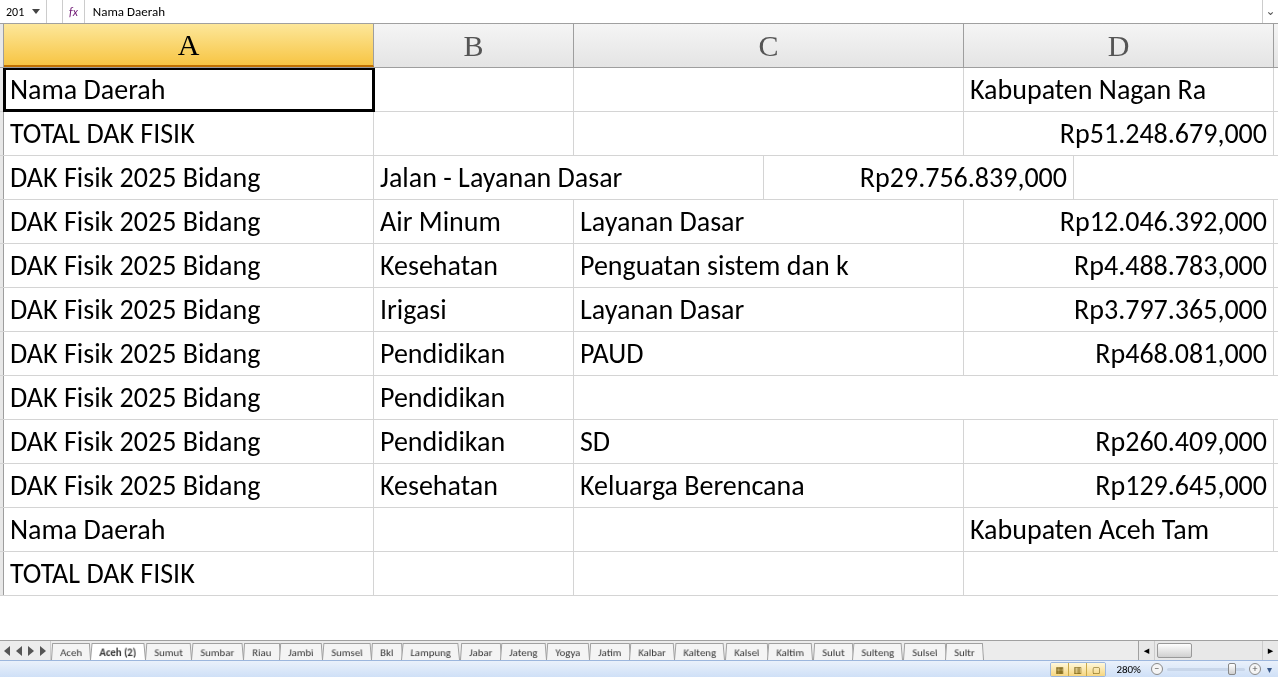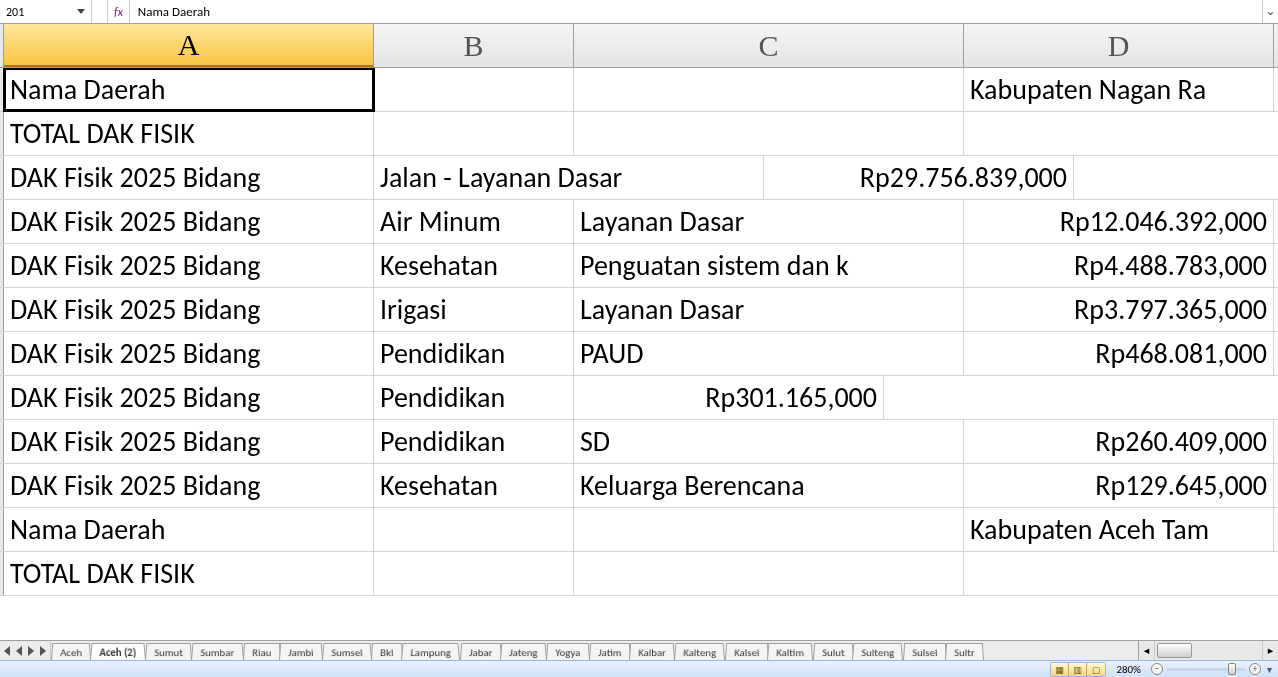--- a/index.html
+++ b/index.html
@@ -1,19 +1,19 @@
 <!DOCTYPE html>
 <html><head>
 <meta charset="utf-8">
 <style>
 * { margin: 0; padding: 0; box-sizing: border-box; font-family: Calibri, Arial, sans-serif; }
 body { background: #fff; width: 1278px; height: 677px; overflow: hidden; position: relative; }
 
 .formula-bar { height: 24px; display: flex; align-items: center; border-bottom: 1px solid #a0a0a0; background: #fff; font-size: 12px; }
-.name-box { width: 92px; border-right: 1px solid #ccc; padding: 0 6px; display: flex; align-items: center; justify-content: space-between; height: 100%; }
+.name-box { width: 47px; border-right: 1px solid #ccc; padding: 0 6px; display: flex; align-items: center; justify-content: space-between; height: 100%; }
 .name-box span { flex: 1; }
 .name-drop { width: 0; height: 0; border-left: 4px solid transparent; border-right: 4px solid transparent; border-top: 5px solid #444; }
 .fb-divider { width: 16px; border-right: 1px solid #ccc; height: 100%; }
 .fx-label { font-style: italic; font-size: 12px; color: #701a75; padding: 0 6px; border-right: 1px solid #ccc; height: 100%; display: flex; align-items: center; }
 .fb-content { flex: 1; padding: 0 8px; height: 100%; display: flex; align-items: center; font-size: 13px; }
 .fb-expand { width: 16px; border-left: 1px solid #ccc; height: 100%; color: #555; text-align: center; line-height: 22px; cursor: pointer; }
 
 .grid { position: relative; }
 .col-headers { display: flex; height: 44px; background: linear-gradient(#f5f5f5,#e4e4e4); border-bottom: 1px solid #9e9e9e; }
 .corner { width: 4px; border-right: 1px solid #9e9e9e; background: #e8e8e8; }
@@ -86,20 +86,21 @@
         <div class="cell colA active">Nama Daerah</div>
         <div class="cell colB"></div>
         <div class="cell colC"></div>
         <div class="cell colD">Kabupaten Nagan Ra</div>
       </div>
       <div class="row">
         <div class="rgut"></div>
         <div class="cell colA">TOTAL DAK FISIK</div>
         <div class="cell colB"></div>
         <div class="cell colC"></div>
+        <div class="cell colD right">Rp51.248.679,000</div>
       </div>
       <div class="row">
         <div class="rgut"></div>
         <div class="cell colA">DAK Fisik 2025 Bidang</div>
         <div class="cell colC">Jalan - Layanan Dasar</div>
         <div class="cell colD right">Rp29.756.839,000</div>
       </div>
       <div class="row">
         <div class="rgut"></div>
         <div class="cell colA">DAK Fisik 2025 Bidang</div>
@@ -125,21 +126,20 @@
         <div class="rgut"></div>
         <div class="cell colA">DAK Fisik 2025 Bidang</div>
         <div class="cell colB">Pendidikan</div>
         <div class="cell colC">PAUD</div>
         <div class="cell colD right">Rp468.081,000</div>
       </div>
       <div class="row">
         <div class="rgut"></div>
         <div class="cell colA">DAK Fisik 2025 Bidang</div>
         <div class="cell colB">Pendidikan</div>
-        <div class="cell colD right">Rp301.165,000</div>
       </div>
       <div class="row">
         <div class="rgut"></div>
         <div class="cell colA">DAK Fisik 2025 Bidang</div>
         <div class="cell colB">Pendidikan</div>
         <div class="cell colC">SD</div>
         <div class="cell colD right">Rp260.409,000</div>
       </div>
       <div class="row">
         <div class="rgut"></div>

